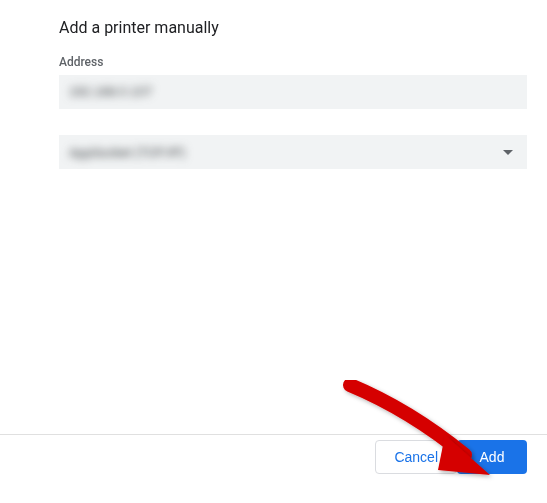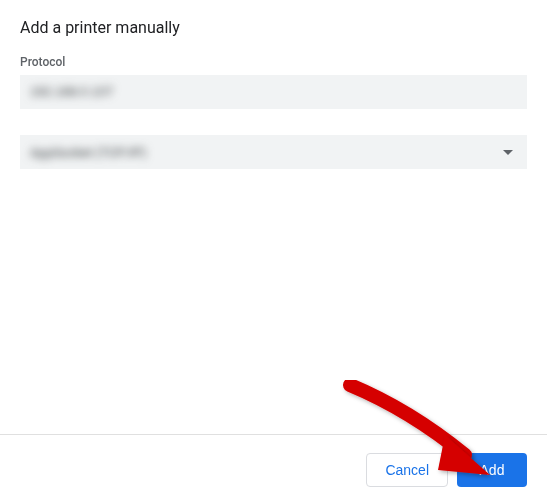--- a/index.html
+++ b/index.html
@@ -6,20 +6,21 @@
     body {
       font-family: 'Roboto', 'Segoe UI', Arial, sans-serif;
       background: #fff;
       width: 547px;
       height: 503px;
       position: relative;
       overflow: hidden;
     }
     .dialog {
       padding: 18px 20px 0 20px;
+      margin-left: 39px;
     }
     .dialog-title {
       font-size: 16px;
       color: #202124;
       font-weight: 400;
       margin-bottom: 18px;
     }
     .field-group {
       margin-bottom: 26px;
     }
@@ -81,23 +82,23 @@
       position: absolute;
       left: 0;
       right: 0;
       bottom: 68px;
       height: 1px;
       background: #e0e0e0;
     }
     .footer {
       position: absolute;
       right: 20px;
-      bottom: 16px;
+      bottom: 29px;
       display: flex;
-      gap: 9px;
+      gap: 0;
     }
     .btn {
       height: 34px;
       padding: 0 18px;
       border-radius: 4px;
       font-size: 14px;
       font-weight: 500;
       cursor: pointer;
       border: none;
       display: flex;
@@ -125,21 +126,21 @@
     }
   </style>
 </head>
 <body>
 
 <div class="dialog">
   <h2 class="dialog-title">Add a printer manually</h2>
 
 
   <div class="field-group">
-    <label class="field-label">Protocol</label>
+    <label class="field-label">Address</label>
     <div class="field-input-wrap">
       <input class="field-input" value="192.168.0.107" style="">
     </div>
   </div>
 
   <div class="field-group">
     <div class="select-wrap">
       <span class="select-value">AppSocket (TCP/IP)</span>
       <span class="select-caret"></span>
     </div>

